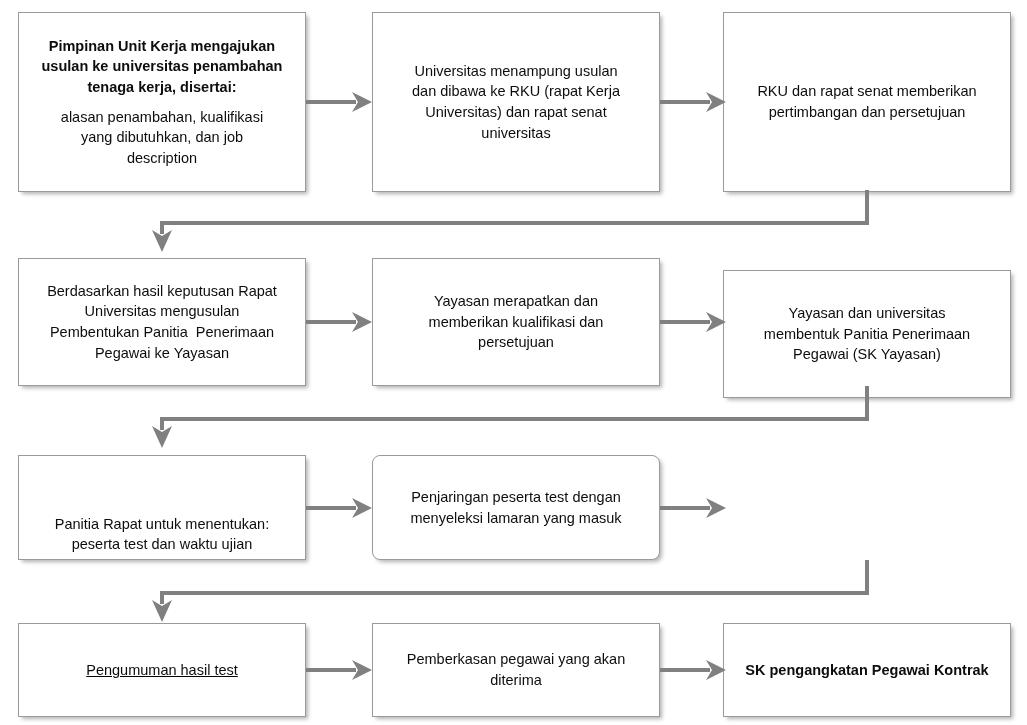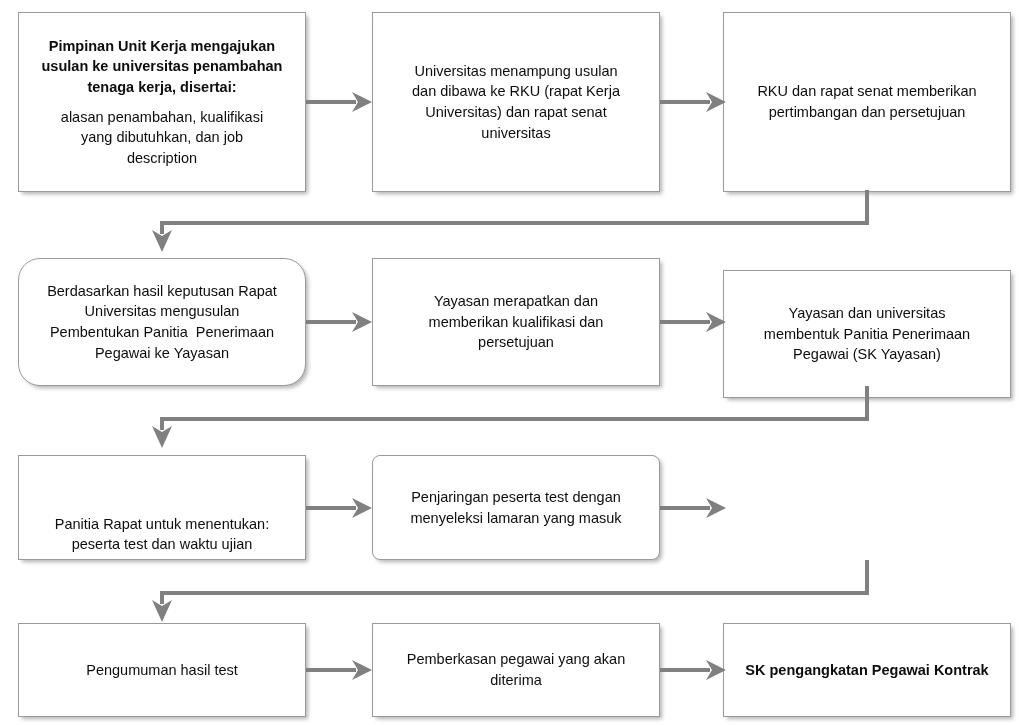--- a/index.html
+++ b/index.html
@@ -96,21 +96,21 @@
     </svg>
   </div>
 
   <div class="conn" style="left:150px; top:190px; width:730px; height:70px;">
     <svg width="730" height="70" viewBox="0 0 730 70">
       <path d="M717,0 L717,33 L12,33 L12,44" stroke="#808080" stroke-width="4" fill="none" stroke-linejoin="miter"></path>
       <path d="M2,40 L12,62 L22,40 L12,46 Z" fill="#808080"></path>
     </svg>
   </div>
 
-  <div class="node" style="left:18px; top:258px; width:288px; height:128px;border-radius:22px;">
+  <div class="node" style="left:18px; top:258px; width:288px; height:128px;">
     <div class="txt">Berdasarkan hasil keputusan Rapat
 Universitas mengusulan
 Pembentukan Panitia  Penerimaan
 Pegawai ke Yayasan</div>
   </div>
 
   <div class="node" style="left:372px; top:258px; width:288px; height:128px;">
     <div class="txt">Yayasan merapatkan dan
 memberikan kualifikasi dan
 persetujuan</div>
@@ -168,21 +168,21 @@
     </svg>
   </div>
 
   <div class="conn" style="left:150px; top:560px; width:730px; height:70px;">
     <svg width="730" height="70" viewBox="0 0 730 70">
       <path d="M717,0 L717,33 L12,33 L12,44" stroke="#808080" stroke-width="4" fill="none" stroke-linejoin="miter"></path>
       <path d="M2,40 L12,62 L22,40 L12,46 Z" fill="#808080"></path>
     </svg>
   </div>
 
-  <div class="node" style="left:18px; top:623px; width:288px; height:94px;">
+  <div class="node" style="left:18px; top:623px; width:288px; height:94px;text-decoration:underline;">
     <div class="txt">Pengumuman hasil test</div>
   </div>
 
   <div class="node" style="left:372px; top:623px; width:288px; height:94px;">
     <div class="txt">Pemberkasan pegawai yang akan
 diterima</div>
   </div>
 
   <div class="node" style="left:723px; top:623px; width:288px; height:94px;">
     <div class="txt bold">SK pengangkatan Pegawai Kontrak</div>

